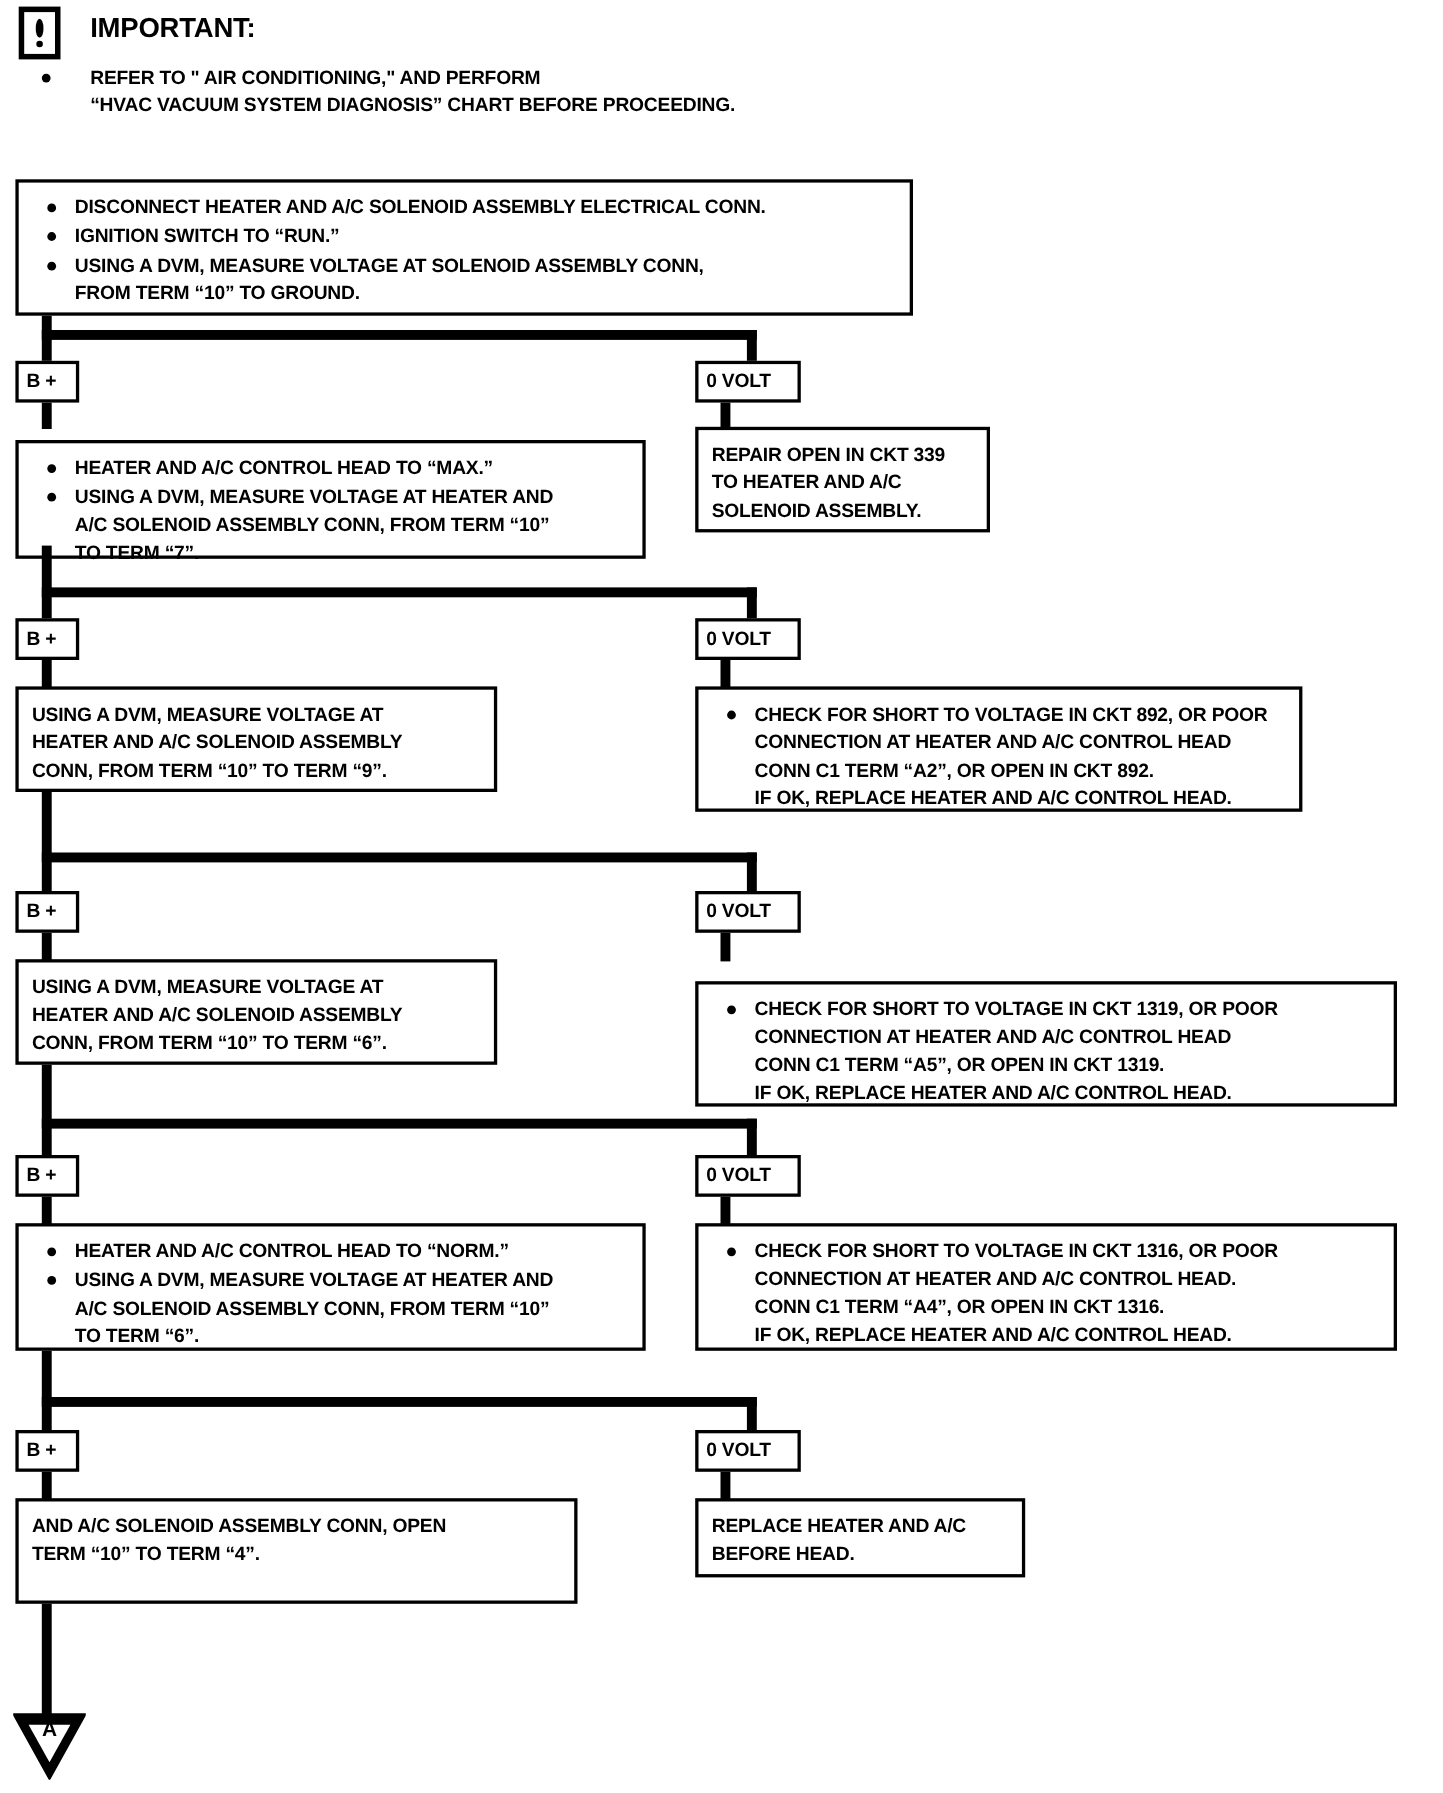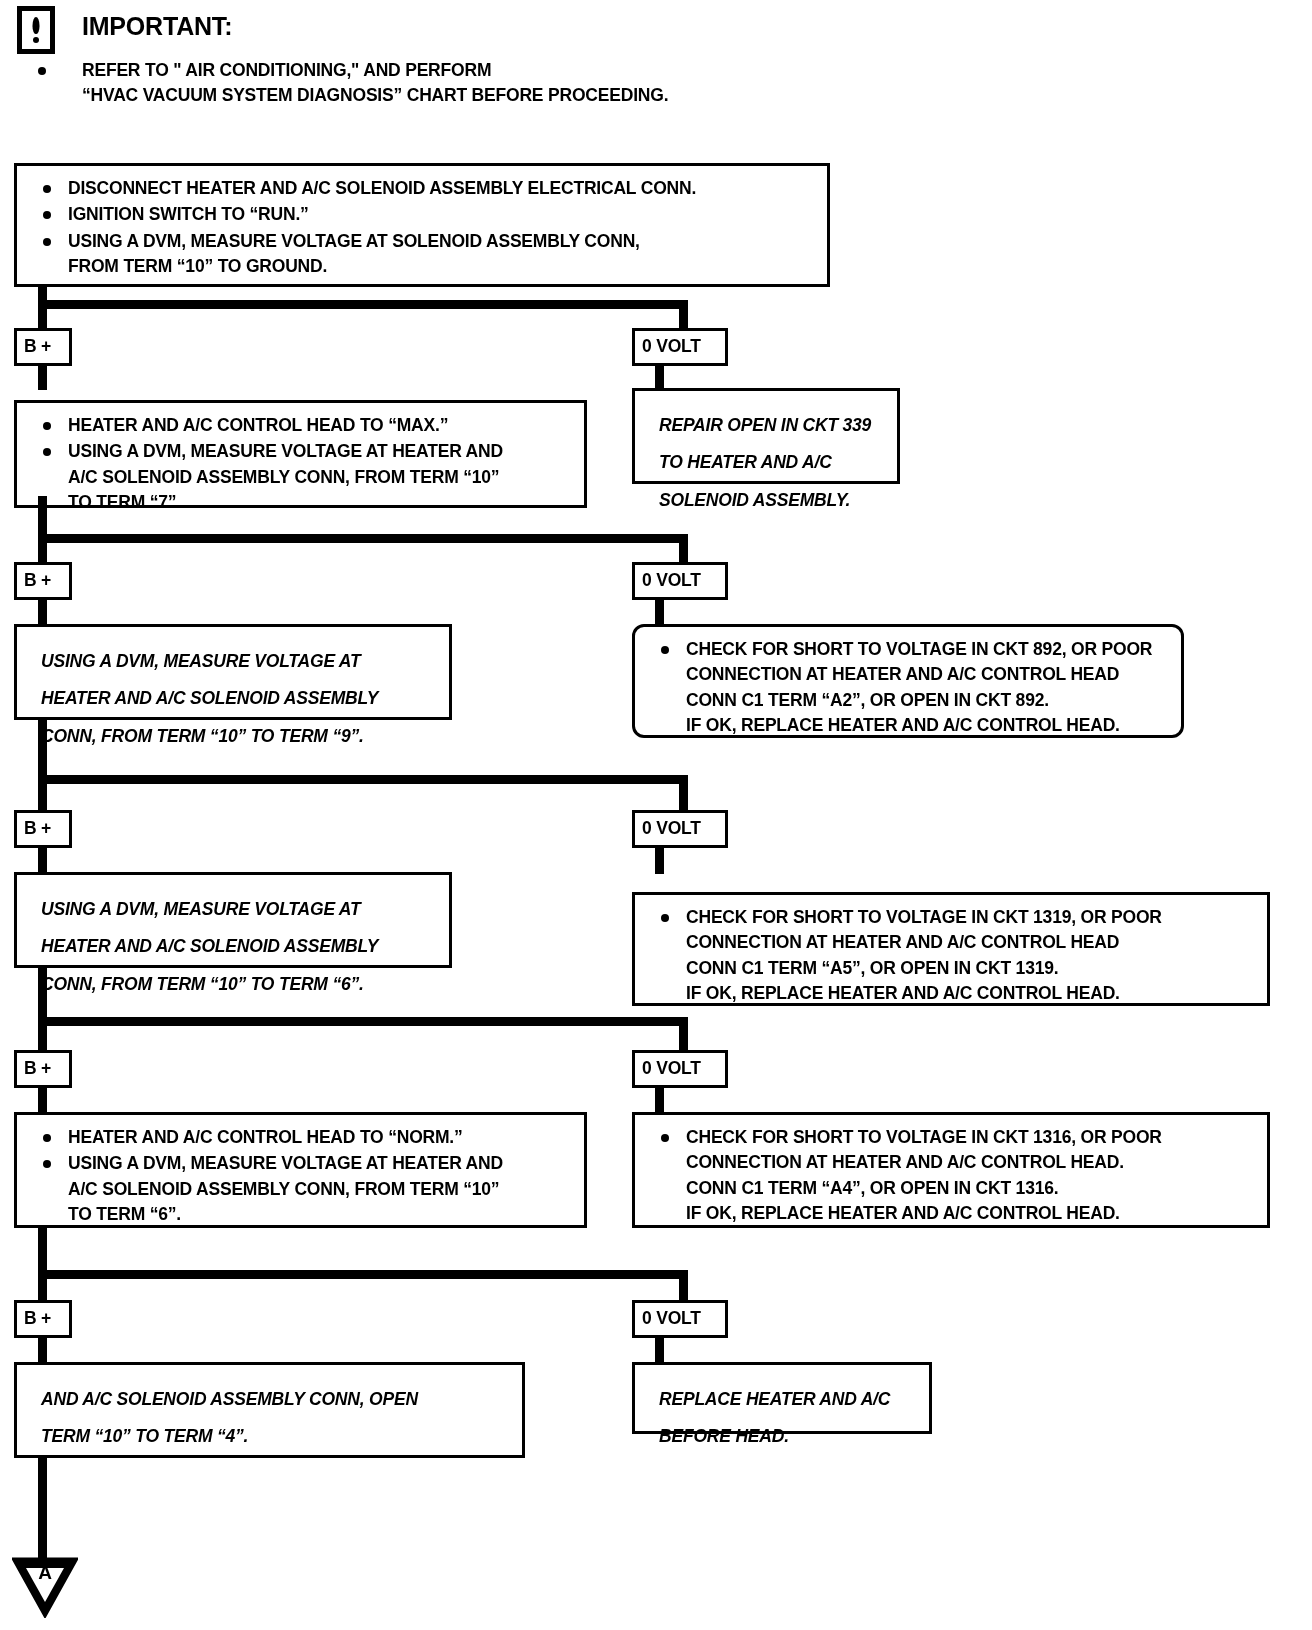--- a/index.html
+++ b/index.html
@@ -74,21 +74,21 @@
     content: "";
     position: absolute;
     left: 14px;
     top: 9px;
     width: 8px;
     height: 8px;
     background: #000;
     border-radius: 50%;
   }
   .plain { margin: 0; }
-  .plain p { margin: 12px; font-style: italic; }
+  .plain p { margin: 0; }
 
   
   #important-wrap {
     position: absolute;
     left: 0;
     top: 0;
     width: 1312px;
   }
   #warn-icon {
     position: absolute;
@@ -237,21 +237,21 @@
   <div class="vline" style="left:38px; top:598px; height:28px;"></div>
   <div class="vline" style="left:655px; top:598px; height:28px;"></div>
 
   <div class="box" style="left:14px; top:624px; width:438px; height:96px;">
     <div class="plain">
       <p>USING A DVM, MEASURE VOLTAGE AT</p>
       <p>HEATER AND A/C SOLENOID ASSEMBLY</p>
       <p>CONN, FROM TERM “10” TO TERM “9”.</p>
     </div>
   </div>
-  <div class="box" style="left:632px; top:624px; width:552px; height:114px;border-radius:12px;">
+  <div class="box" style="left:632px; top:624px; width:552px; height:114px;">
     <ul class="blist">
       <li>
         <span>CHECK FOR SHORT TO VOLTAGE IN CKT 892, OR POOR</span><br>
         <span>CONNECTION AT HEATER AND A/C CONTROL HEAD</span><br>
         <span>CONN C1 TERM “A2”, OR OPEN IN CKT 892.</span><br>
         <span>IF OK, REPLACE HEATER AND A/C CONTROL HEAD.</span>
       </li>
     </ul>
   </div>
 

